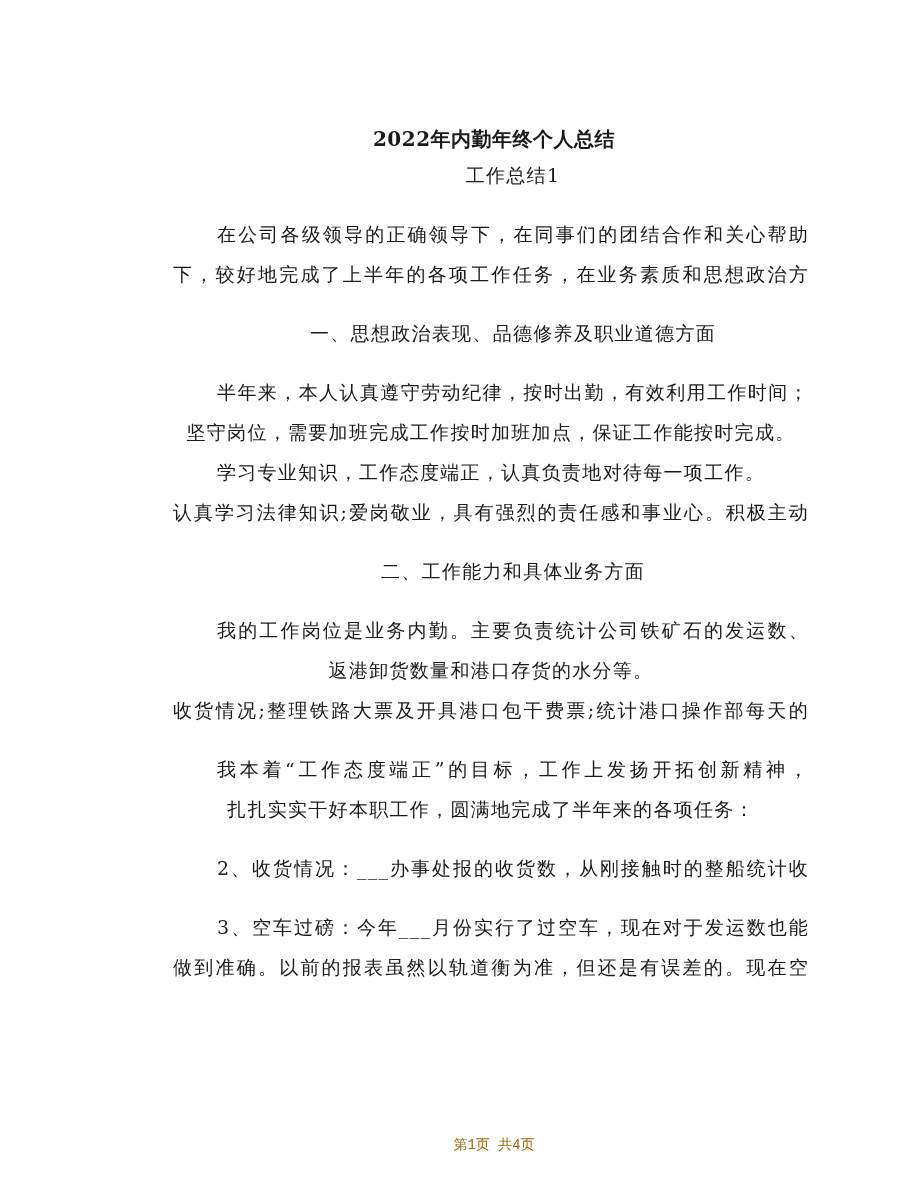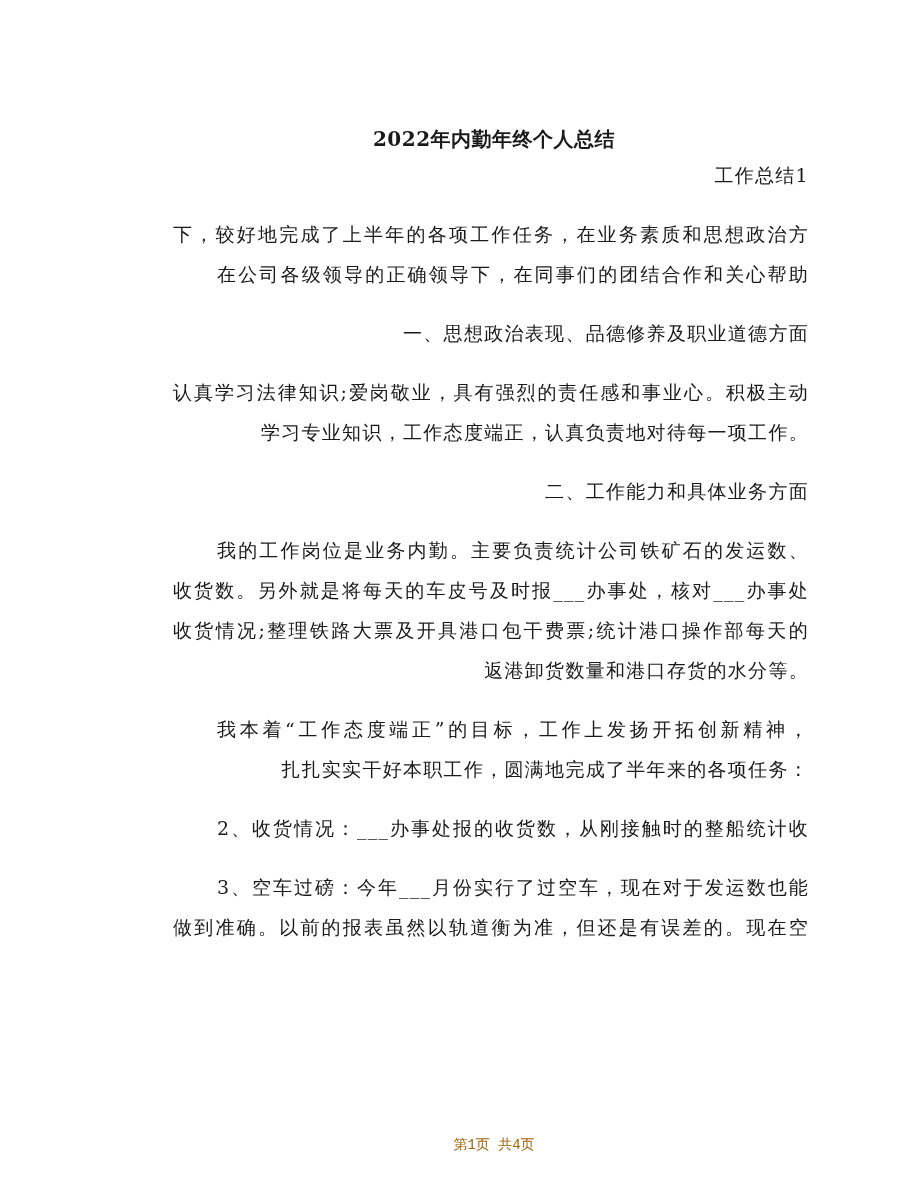--- a/index.html
+++ b/index.html
@@ -44,21 +44,21 @@
     letter-spacing: 1.3px;
   }
   .para {
     margin: 0;
     padding: 0;
   }
   .line {
     height: 40px;
     line-height: 40px;
     white-space: nowrap;
-    text-align: right;
+    text-align: center;
   }
   .line.indent {
     padding-left: 44px;
   }
   .line.full {
     text-align: justify;
     text-align-last: justify;
   }
   .footer {
     position: absolute;
@@ -82,46 +82,47 @@
 
   <div class="body-text">
 
     <p class="para">
       </p>
       <div class="line indent">工作总结1</div>
     <p></p>
 
     <p class="para">
       </p>
+      <div class="line indent full">在公司各级领导的正确领导下，在同事们的团结合作和关心帮助</div>
       <div class="line full">下，较好地完成了上半年的各项工作任务，在业务素质和思想政治方</div>
-      <div class="line indent full">在公司各级领导的正确领导下，在同事们的团结合作和关心帮助</div>
     <p></p>
 
     <p class="para heading">
       </p>
       <div class="line indent">一、思想政治表现、品德修养及职业道德方面</div>
     <p></p>
 
     <p class="para">
       </p>
+      <div class="line indent full">半年来，本人认真遵守劳动纪律，按时出勤，有效利用工作时间；</div>
+      <div class="line">坚守岗位，需要加班完成工作按时加班加点，保证工作能按时完成。</div>
+      <div class="line">学习专业知识，工作态度端正，认真负责地对待每一项工作。</div>
       <div class="line full">认真学习法律知识;爱岗敬业，具有强烈的责任感和事业心。积极主动</div>
-      <div class="line">学习专业知识，工作态度端正，认真负责地对待每一项工作。</div>
     <p></p>
 
     <p class="para heading">
       </p>
       <div class="line indent">二、工作能力和具体业务方面</div>
     <p></p>
 
     <p class="para">
       </p>
       <div class="line indent full">我的工作岗位是业务内勤。主要负责统计公司铁矿石的发运数、</div>
-      <div class="line full">收货数。另外就是将每天的车皮号及时报___办事处，核对___办事处</div>
+      <div class="line">返港卸货数量和港口存货的水分等。</div>
       <div class="line full">收货情况;整理铁路大票及开具港口包干费票;统计港口操作部每天的</div>
-      <div class="line">返港卸货数量和港口存货的水分等。</div>
     <p></p>
 
     <p class="para">
       </p>
       <div class="line indent full">我本着“工作态度端正”的目标，工作上发扬开拓创新精神，</div>
       <div class="line">扎扎实实干好本职工作，圆满地完成了半年来的各项任务：</div>
     <p></p>
 
     <p class="para">
       </p>

